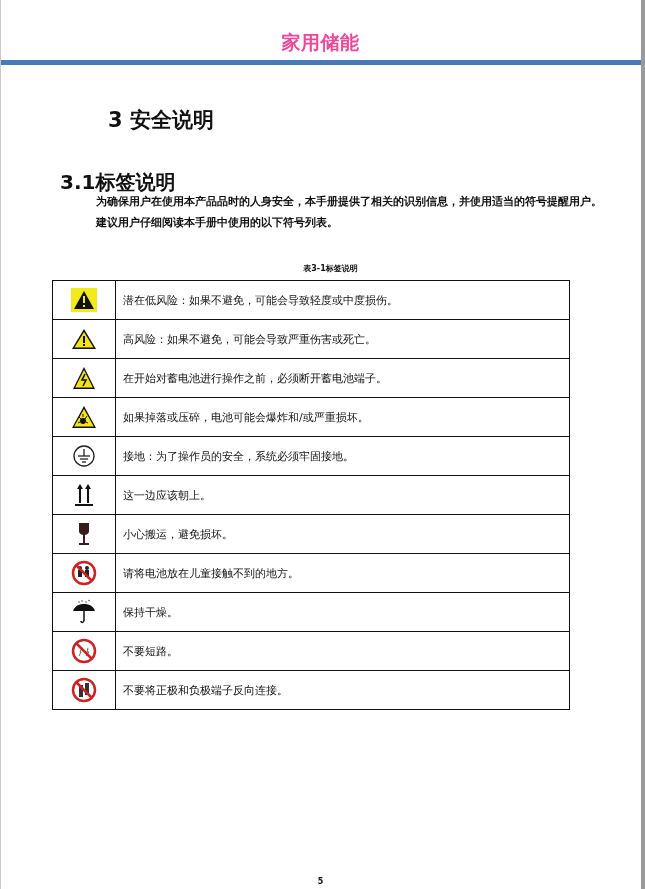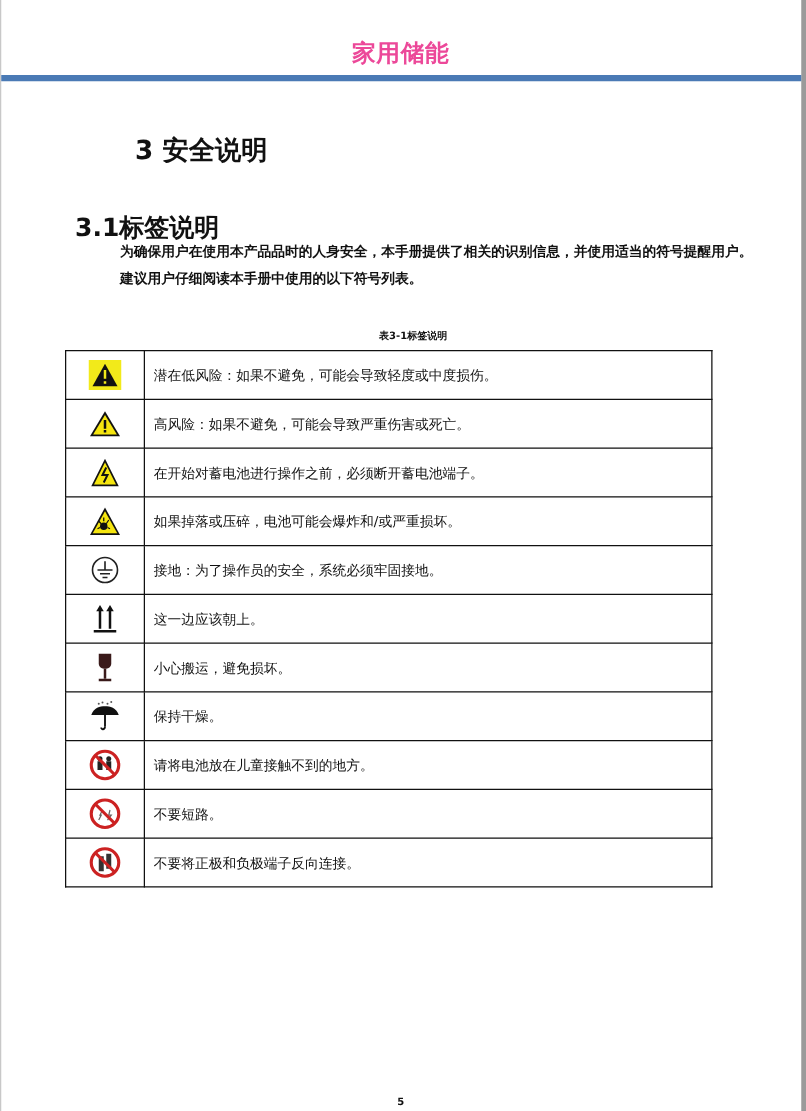--- a/index.html
+++ b/index.html
@@ -136,52 +136,52 @@
               <line x1="9" y1="23" x2="19" y2="23" stroke="#3a1a1a" stroke-width="2"></line>
             </svg>
       </span>
     </td>
     <td class="text-cell">小心搬运，避免损坏。</td>
   </tr>
   <tr>
     <td class="icon-cell">
       <span class="icon">
         <svg viewBox="0 0 28 26">
+              <circle cx="14" cy="13" r="11" fill="#fff" stroke="#cc2222" stroke-width="2.5"></circle>
+              <circle cx="10" cy="8" r="2" fill="#222"></circle>
+              <rect x="8" y="10" width="4" height="7" fill="#222"></rect>
+              <circle cx="17" cy="8" r="2" fill="#222"></circle>
+              <rect x="15" y="10" width="4" height="7" fill="#222"></rect>
+              <line x1="6" y1="5" x2="22" y2="21" stroke="#cc2222" stroke-width="2.5"></line>
+            </svg>
+      </span>
+    </td>
+    <td class="text-cell">请将电池放在儿童接触不到的地方。</td>
+  </tr>
+  <tr>
+    <td class="icon-cell">
+      <span class="icon">
+        <svg viewBox="0 0 28 26">
               <path d="M3,12 C5,6 10,5 14,5 C18,5 23,6 25,12 Z" fill="#111"></path>
               <line x1="14" y1="12" x2="14" y2="21" stroke="#111" stroke-width="1.5"></line>
               <path d="M14,21 C14,24 11,24 11,22" fill="none" stroke="#111" stroke-width="1.5"></path>
               <circle cx="12" cy="2" r="0.8" fill="#555"></circle>
               <circle cx="16" cy="3" r="0.8" fill="#555"></circle>
               <circle cx="19" cy="1.5" r="0.8" fill="#555"></circle>
               <circle cx="9" cy="3" r="0.8" fill="#555"></circle>
             </svg>
       </span>
     </td>
     <td class="text-cell">保持干燥。</td>
   </tr>
   <tr>
     <td class="icon-cell">
       <span class="icon">
         <svg viewBox="0 0 28 26">
               <circle cx="14" cy="13" r="11" fill="#fff" stroke="#cc2222" stroke-width="2.5"></circle>
-              <circle cx="10" cy="8" r="2" fill="#222"></circle>
-              <rect x="8" y="10" width="4" height="7" fill="#222"></rect>
-              <circle cx="17" cy="8" r="2" fill="#222"></circle>
-              <rect x="15" y="10" width="4" height="7" fill="#222"></rect>
-              <line x1="6" y1="5" x2="22" y2="21" stroke="#cc2222" stroke-width="2.5"></line>
-            </svg>
-      </span>
-    </td>
-    <td class="text-cell">请将电池放在儿童接触不到的地方。</td>
-  </tr>
-  <tr>
-    <td class="icon-cell">
-      <span class="icon">
-        <svg viewBox="0 0 28 26">
-              <circle cx="14" cy="13" r="11" fill="#fff" stroke="#cc2222" stroke-width="2.5"></circle>
               <path d="M9,18 L11,14 L10,14 L12,10" fill="none" stroke="#666" stroke-width="1"></path>
               <path d="M18,10 L17,14 L19,14 L16,18" fill="none" stroke="#666" stroke-width="1"></path>
               <line x1="6" y1="5" x2="22" y2="21" stroke="#cc2222" stroke-width="2.5"></line>
             </svg>
       </span>
     </td>
     <td class="text-cell">不要短路。</td>
   </tr>
   <tr>
     <td class="icon-cell">

